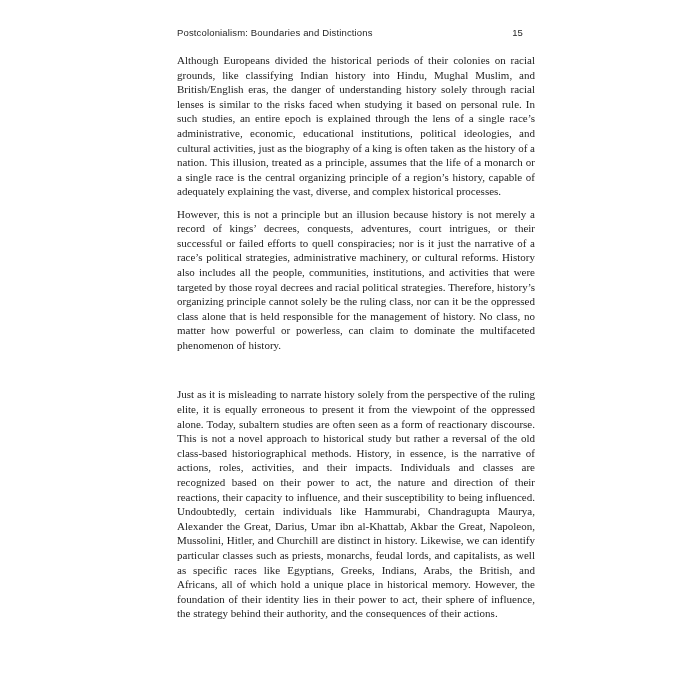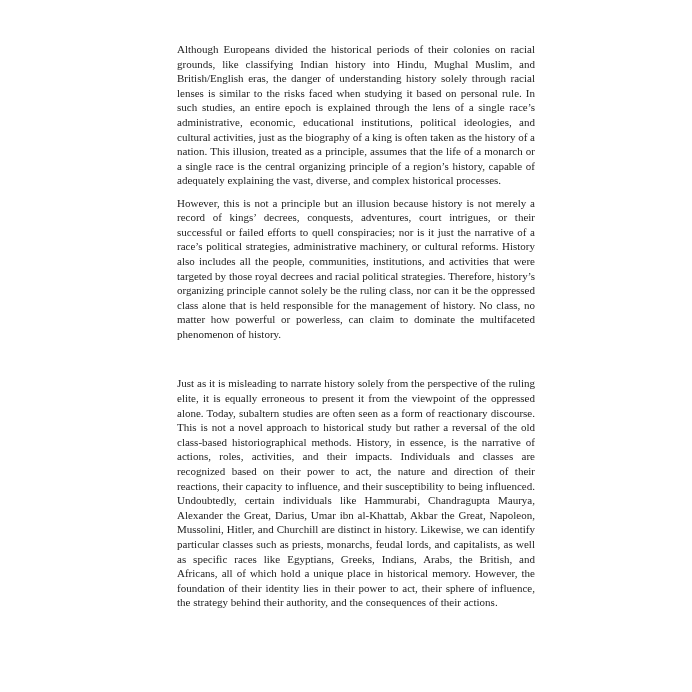--- a/index.html
+++ b/index.html
@@ -49,19 +49,23 @@
   .bodytext p:last-child {
     margin-bottom: 0;
     margin-top: 35px;
   }
 </style>
 </head>
 <body>
 
 <div class="page">
   <div class="content">
+    <div class="running-header">
+      <span class="title">Postcolonialism: Boundaries and Distinctions</span>
+      <span class="pagenum">15</span>
+    </div>
     <div class="bodytext">
       <p>Although Europeans divided the historical periods of their colonies on racial grounds, like classifying Indian history into Hindu, Mughal Muslim, and British/English eras, the danger of understanding history solely through racial lenses is similar to the risks faced when studying it based on personal rule. In such studies, an entire epoch is explained through the lens of a single race’s administrative, economic, educational institutions, political ideologies, and cultural activities, just as the biography of a king is often taken as the history of a nation. This illusion, treated as a principle, assumes that the life of a monarch or a single race is the central organizing principle of a region’s history, capable of adequately explaining the vast, diverse, and complex historical processes.</p>
       <p>However, this is not a principle but an illusion because history is not merely a record of kings’ decrees, conquests, adventures, court intrigues, or their successful or failed efforts to quell conspiracies; nor is it just the narrative of a race’s political strategies, administrative machinery, or cultural reforms. History also includes all the people, communities, institutions, and activities that were targeted by those royal decrees and racial political strategies. Therefore, history’s organizing principle cannot solely be the ruling class, nor can it be the oppressed class alone that is held responsible for the management of history. No class, no matter how powerful or powerless, can claim to dominate the multifaceted phenomenon of history.</p>
       <p>Just as it is misleading to narrate history solely from the perspective of the ruling elite, it is equally erroneous to present it from the viewpoint of the oppressed alone. Today, subaltern studies are often seen as a form of reactionary discourse. This is not a novel approach to historical study but rather a reversal of the old class-based historiographical methods. History, in essence, is the narrative of actions, roles, activities, and their impacts. Individuals and classes are recognized based on their power to act, the nature and direction of their reactions, their capacity to influence, and their susceptibility to being influenced. Undoubtedly, certain individuals like Hammurabi, Chandragupta Maurya, Alexander the Great, Darius, Umar ibn al-Khattab, Akbar the Great, Napoleon, Mussolini, Hitler, and Churchill are distinct in history. Likewise, we can identify particular classes such as priests, monarchs, feudal lords, and capitalists, as well as specific races like Egyptians, Greeks, Indians, Arabs, the British, and Africans, all of which hold a unique place in historical memory. However, the foundation of their identity lies in their power to act, their sphere of influence, the strategy behind their authority, and the consequences of their actions.</p>
     </div>
   </div>
 </div>
 
 </body></html>

